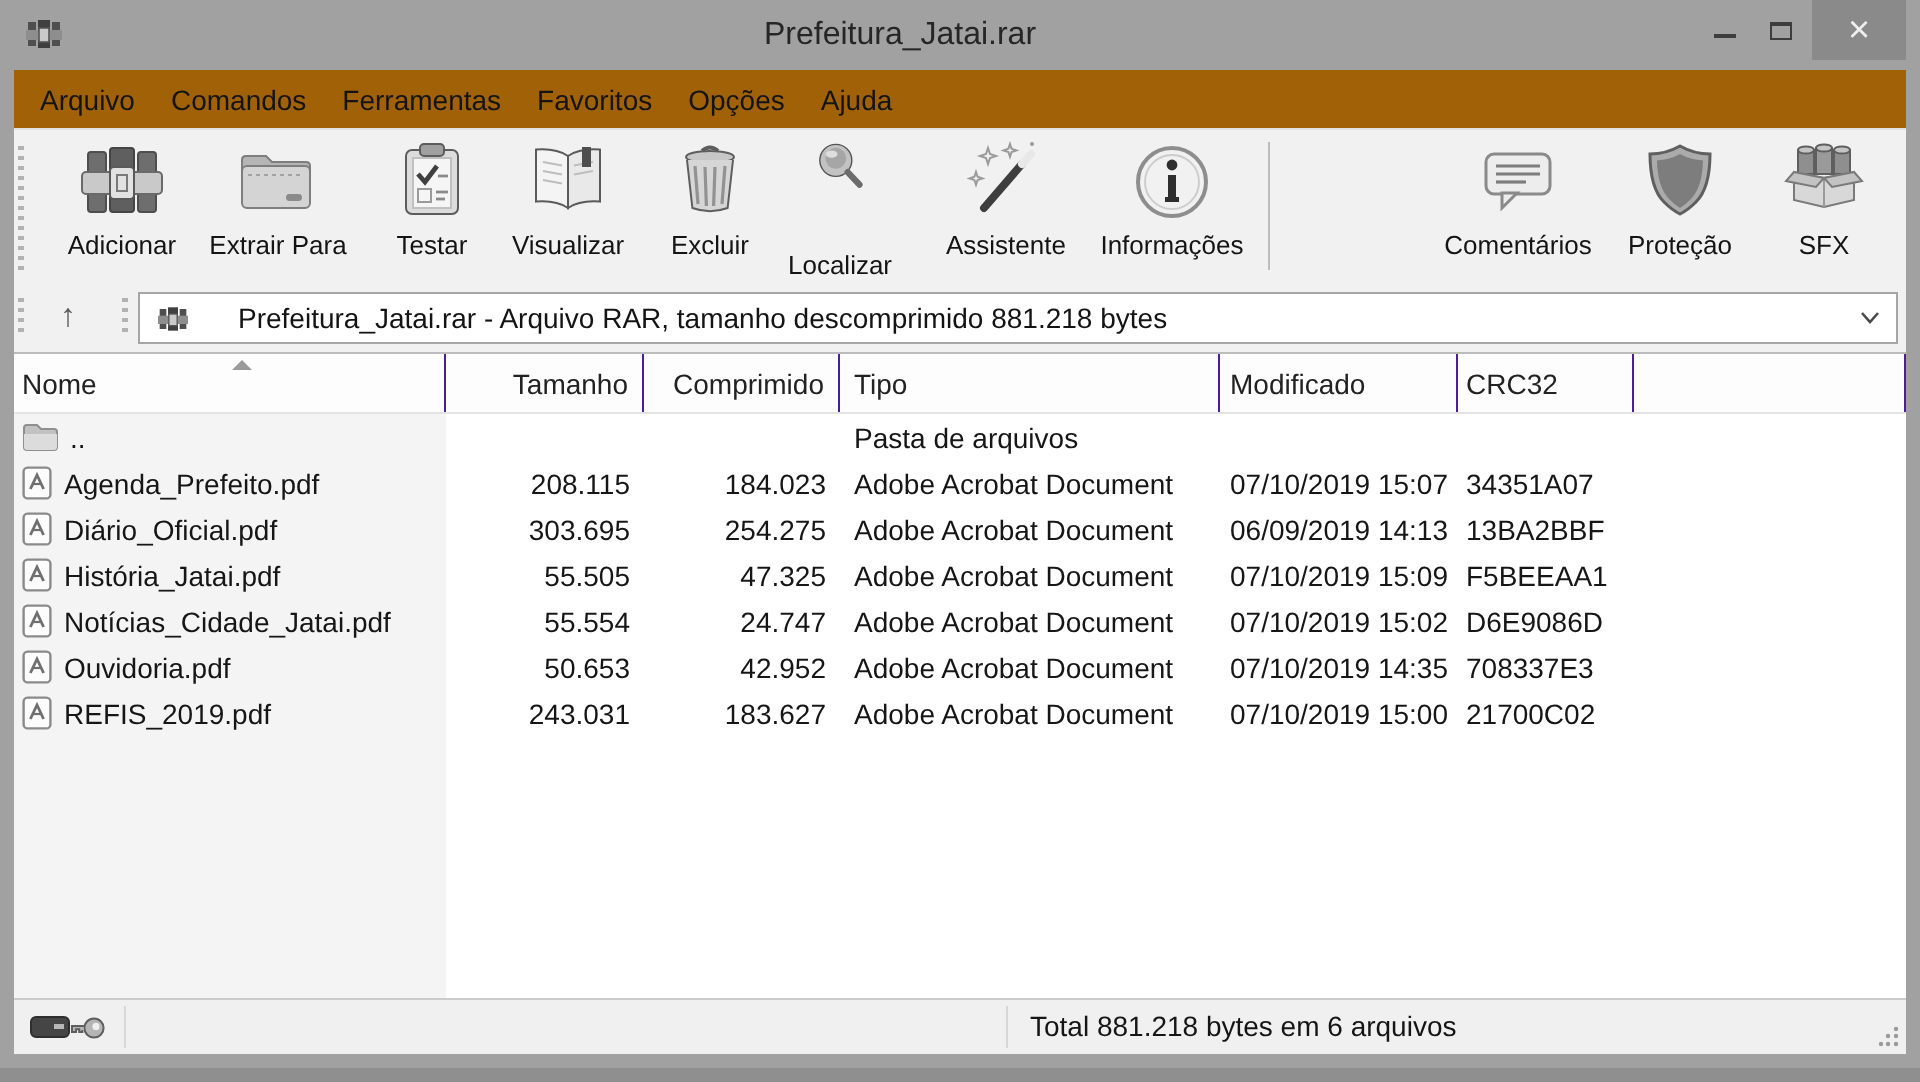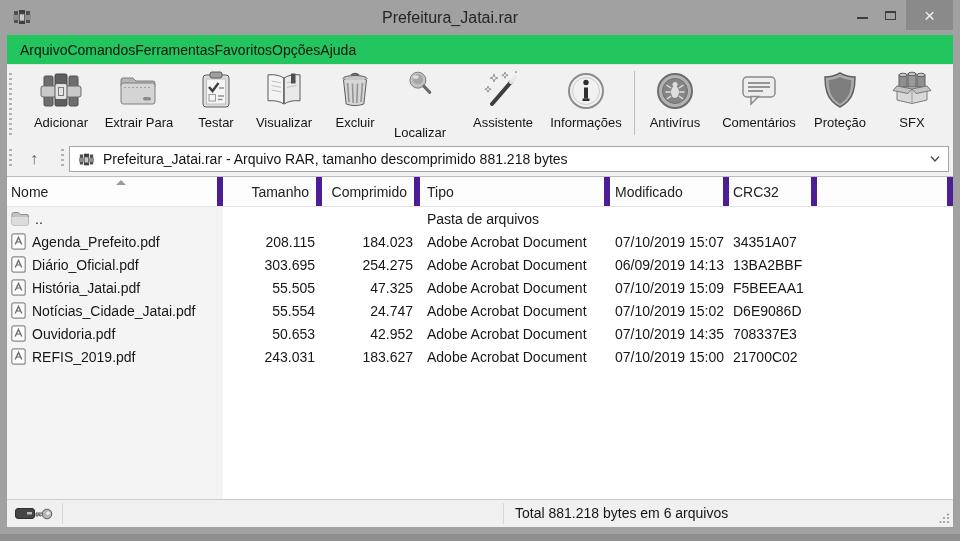--- a/index.html
+++ b/index.html
@@ -17,22 +17,22 @@
            text-align:center; font-size:16px; color:#262626; }
   .cbtn { position:absolute; top:0; height:30px; display:flex; align-items:center; justify-content:center; }
   .btn-min { right:86px; width:24px; }
   .btn-max { right:58px; width:24px; }
   .btn-close { right:7px; width:47px; background:#8a8a8a; }
   .glyph-min { width:11px; height:2px; background:#3d3d3d; margin-top:6px; }
   .glyph-max { width:11px; height:9px; border:1px solid #3d3d3d; border-top-width:2px; background:transparent; }
   .glyph-close { color:#efefef; font-size:19px; line-height:1; }
 
   
-  .menubar { position:absolute; left:7px; top:35px; width:946px; height:29px; background:#22c55e;
-             display:flex; align-items:center; padding-left:13px; font-size:14px; color:#141414; }
+  .menubar { position:absolute; left:7px; top:35px; width:946px; height:29px; background:#a16207;
+             display:flex; align-items:center; gap:18px; padding-left:13px; font-size:14px; color:#141414; }
   .menu-item { cursor:default; }
 
   
   .toolbar { position:absolute; left:7px; top:64px; width:946px; height:78px; background:#f1f1f1;
              border-top:1px solid #e3e3e3; }
   .vgrip { position:absolute; width:3px;
            background-image:repeating-linear-gradient(to bottom,#b2b2b2 0 2px,transparent 2px 5px); }
   .t-grip { left:2px; top:8px; height:62px; }
   .tbtn { position:absolute; top:3px; height:72px; display:flex; flex-direction:column;
           align-items:center; justify-content:flex-start; }
@@ -40,32 +40,32 @@
   .tbtn .lbl { font-size:13px; color:#141414; margin-top:1px; white-space:nowrap; }
   .t-sep { position:absolute; left:627px; top:6px; height:64px; width:1px; background:#bdbdbd; }
 
   
   .addressrow { position:absolute; left:7px; top:142px; width:946px; height:34px; background:#f1f1f1; }
   .a-grip1 { left:2px; top:7px; height:20px; }
   .up-btn { position:absolute; left:14px; top:4px; width:26px; height:26px; display:flex;
             align-items:center; justify-content:center; font-size:16px; color:#5a5a5a; }
   .a-grip2 { left:54px; top:7px; height:20px; }
   .combo { position:absolute; left:62px; top:4px; right:4px; height:26px; background:#ffffff;
-           border:1px solid #a6a6a6; display:flex; align-items:center; padding:0 8px; gap:8px;
+           border:1px solid #a6a6a6; display:flex; align-items:center; padding:0 8px; gap:24px;
            font-size:14px; color:#141414; }
   .combo-text { white-space:nowrap; overflow:hidden; }
   .combo-chevron { margin-left:auto; flex:none; }
 
   
   .list { position:absolute; left:7px; top:176px; width:946px; height:323px; background:#ffffff;
           border-top:1px solid #bcbcbc; overflow:hidden; }
   .band { position:absolute; left:0; top:30px; width:216px; bottom:0; background:#f4f4f4; }
   .lheader { position:relative; display:grid; grid-template-columns:216px 99px 98px 190px 119px 88px 1fr;
              height:30px; font-size:14px; color:#222; border-bottom:1px solid #e4e4e4; background:#fdfdfd; }
-  .hcell { display:flex; align-items:center; height:100%; border-right:6px solid #4c1d95; }
+  .hcell { display:flex; align-items:center; height:100%; border-right:1px solid #4c1d95; }
   .h-name { padding-left:4px; }
   .h-size, .h-packed { justify-content:flex-end; padding-right:7px; }
   .h-type { padding-left:7px; }
   .h-mod { padding-left:5px; }
   .h-crc { padding-left:4px; }
   .sort-arrow { position:absolute; left:109px; top:3px; width:0; height:0;
                 border-left:5px solid transparent; border-right:5px solid transparent;
                 border-bottom:5px solid #9a9a9a; }
   .rows { position:relative; }
   .row { display:grid; grid-template-columns:216px 99px 98px 190px 119px 88px 1fr; height:23px;
@@ -217,35 +217,20 @@
           <circle cx="23" cy="23" r="13.5" fill="none" stroke="#cdcdcd"></circle>
           <circle cx="23" cy="14.5" r="2.7" fill="#2e2e2e"></circle>
           <rect x="21" y="19.5" width="4" height="11" fill="#2e2e2e"></rect>
           <rect x="19.5" y="30.5" width="7" height="2.5" fill="#2e2e2e"></rect>
         </svg>
         <span class="lbl">Informações</span>
       </div>
 
       <div class="t-sep"></div>
 
-      <div class="tbtn" style="left:635px;width:66px;">
-        <svg class="ico" viewBox="0 0 46 46">
-          <circle cx="23" cy="23" r="17" fill="#b3b3b3" stroke="#6e6e6e" stroke-width="2"></circle>
-          <circle cx="23" cy="23" r="12.5" fill="#858585" stroke="#707070"></circle>
-          <ellipse cx="23" cy="24" rx="4" ry="6" fill="#dedede"></ellipse>
-          <circle cx="23" cy="16.5" r="2.5" fill="#dedede"></circle>
-          <line x1="19" y1="20" x2="14.5" y2="17" stroke="#dedede" stroke-width="1.5"></line>
-          <line x1="27" y1="20" x2="31.5" y2="17" stroke="#dedede" stroke-width="1.5"></line>
-          <line x1="18.8" y1="24" x2="13.5" y2="24" stroke="#dedede" stroke-width="1.5"></line>
-          <line x1="27.2" y1="24" x2="32.5" y2="24" stroke="#dedede" stroke-width="1.5"></line>
-          <line x1="19" y1="28" x2="15" y2="31" stroke="#dedede" stroke-width="1.5"></line>
-          <line x1="27" y1="28" x2="31" y2="31" stroke="#dedede" stroke-width="1.5"></line>
-        </svg>
-        <span class="lbl">Antivírus</span>
-      </div>
 
       <div class="tbtn" style="left:707px;width:90px;">
         <svg class="ico" viewBox="0 0 46 46">
           <rect x="7" y="9" width="32" height="20" rx="4" fill="#ededed" stroke="#8a8a8a" stroke-width="1.5"></rect>
           <path d="M15 28.5 l0 7.5 l7.5-7.5 z" fill="#ededed" stroke="#8a8a8a" stroke-width="1.5"></path>
           <line x1="12" y1="15" x2="34" y2="15" stroke="#7d7d7d" stroke-width="1.6"></line>
           <line x1="12" y1="19" x2="34" y2="19" stroke="#7d7d7d" stroke-width="1.6"></line>
           <line x1="12" y1="23" x2="27" y2="23" stroke="#7d7d7d" stroke-width="1.6"></line>
         </svg>
         <span class="lbl">Comentários</span>

